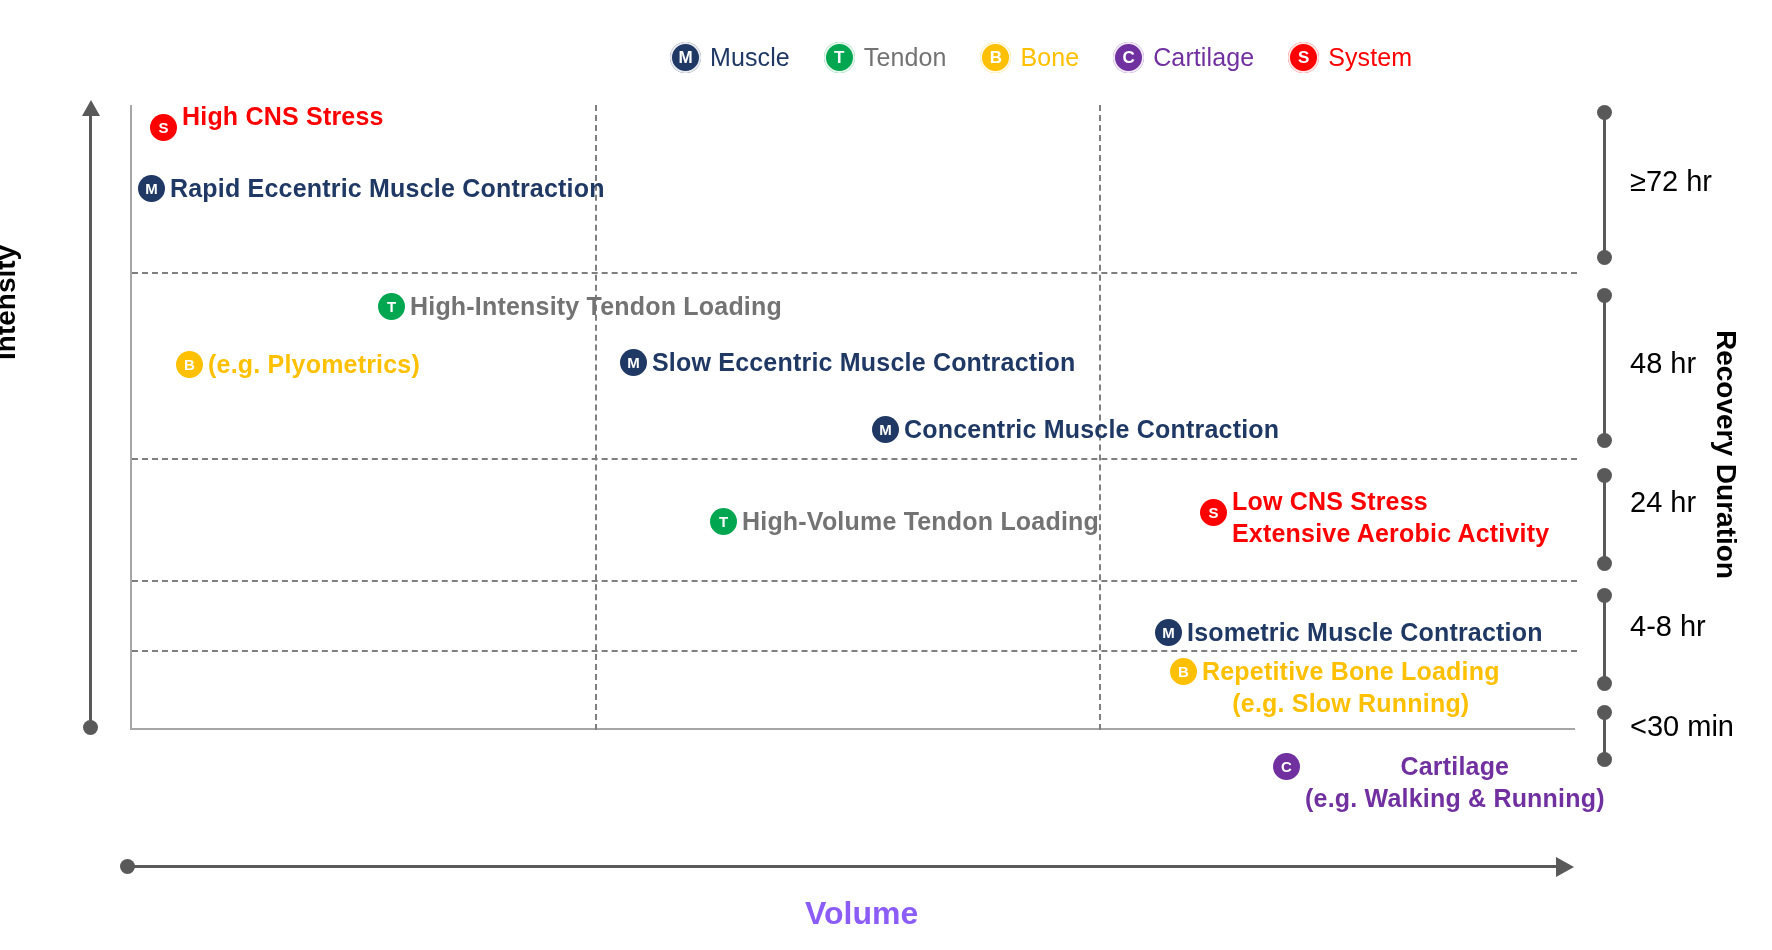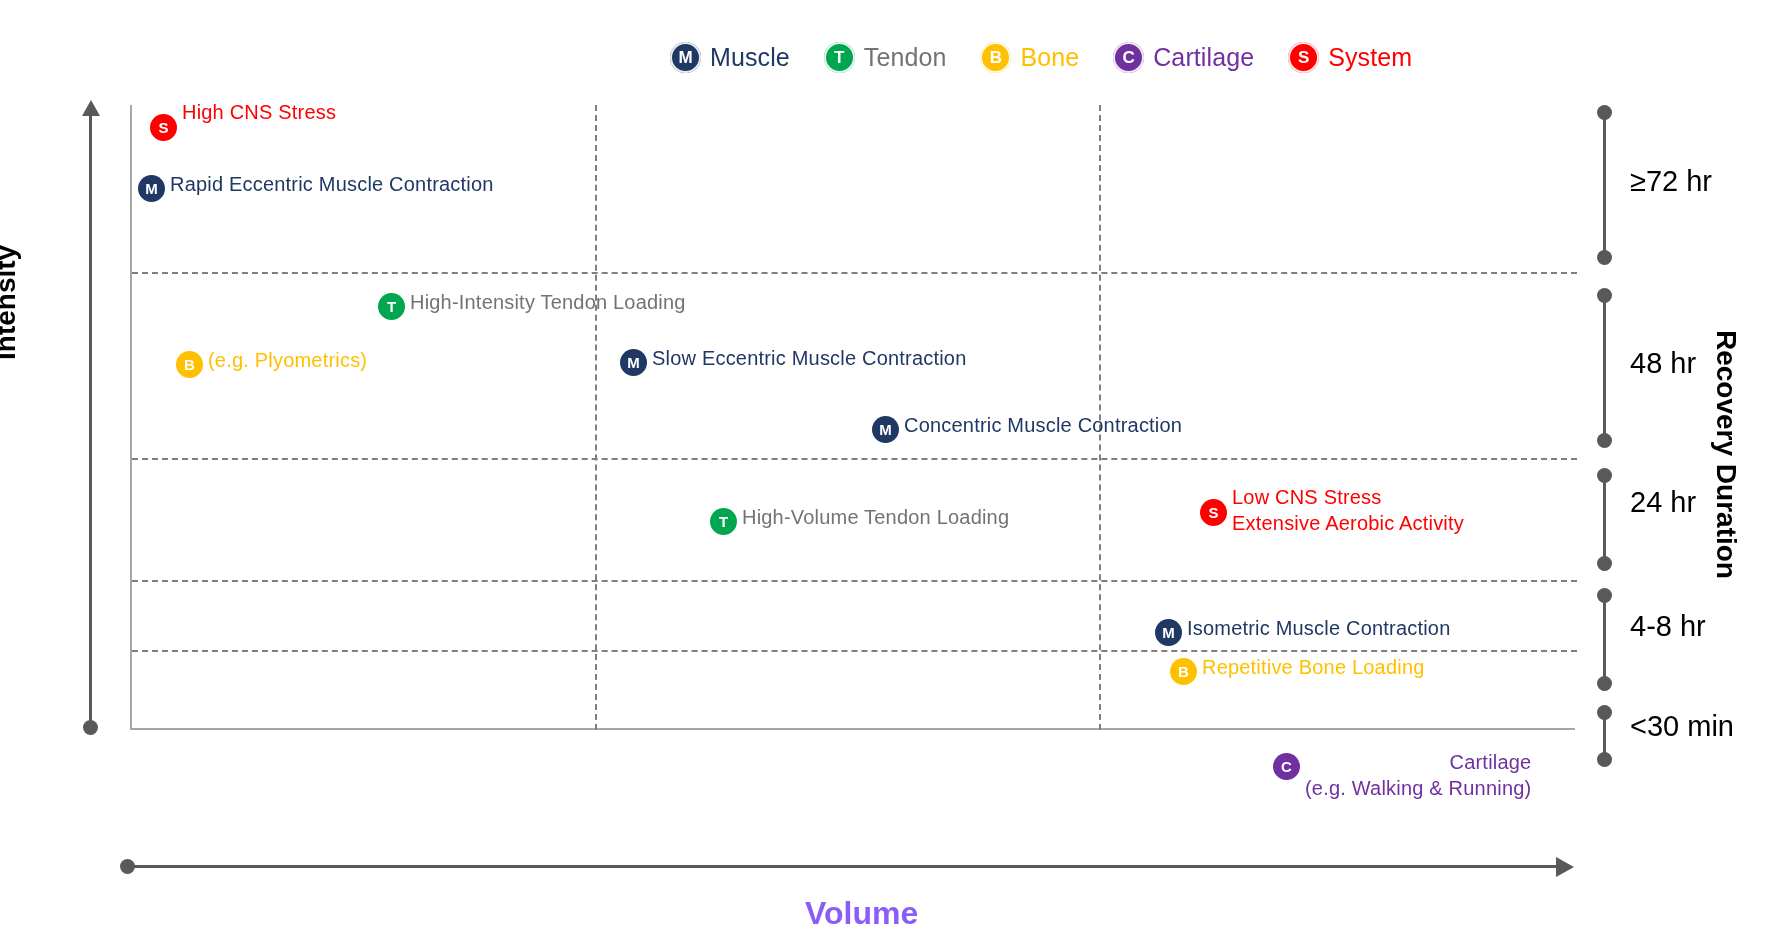--- a/index.html
+++ b/index.html
@@ -81,23 +81,23 @@
   }
   #rec-title{
     position:absolute;left:1742px;top:330px;
     transform:rotate(90deg);transform-origin:left top;
     font-size:28px;font-weight:bold;color:#000;white-space:nowrap;
   }
 
   
   .entry{position:absolute;white-space:nowrap;}
   .entry .row1{display:flex;align-items:flex-start;gap:5px;}
-  .entry .txt{font-size:20px;line-height:1.28;letter-spacing:.2px;}
+  .entry .txt{font-size:25px;line-height:1.28;letter-spacing:.2px;font-weight:bold;}
   .entry .txt .ln{display:block;}
-  .entry .txt.center .ln{text-align:right;}
+  .entry .txt.center .ln{text-align:center;}
   .badge-wrap{padding-top:3px;}
 
   .c-muscle{color:#1F3864;}
   .c-tendon{color:#737373;}
   .c-bone{color:#FFC000;}
   .c-cart{color:#7030A0;}
   .c-sys{color:#FF0000;}
   .b-muscle{background:#1F3864;}
   .b-tendon{background:#00A650;}
   .b-bone{background:#FFC000;}
@@ -255,20 +255,21 @@
     </div>
   </div>
 
   <div class="entry" style="left:1170px;top:655px;">
     <div class="row1">
       <span class="badge-wrap">
         <span class="badge small b-bone">B</span>
       </span>
       <span class="txt c-bone center">
         <span class="ln">Repetitive  Bone Loading</span>
+        <span class="ln">(e.g. Slow Running)</span>
       </span>
     </div>
   </div>
 
   <div class="entry" style="left:1273px;top:750px;">
     <div class="row1">
       <span class="badge-wrap">
         <span class="badge small b-cart">C</span>
       </span>
       <span class="txt c-cart center">

